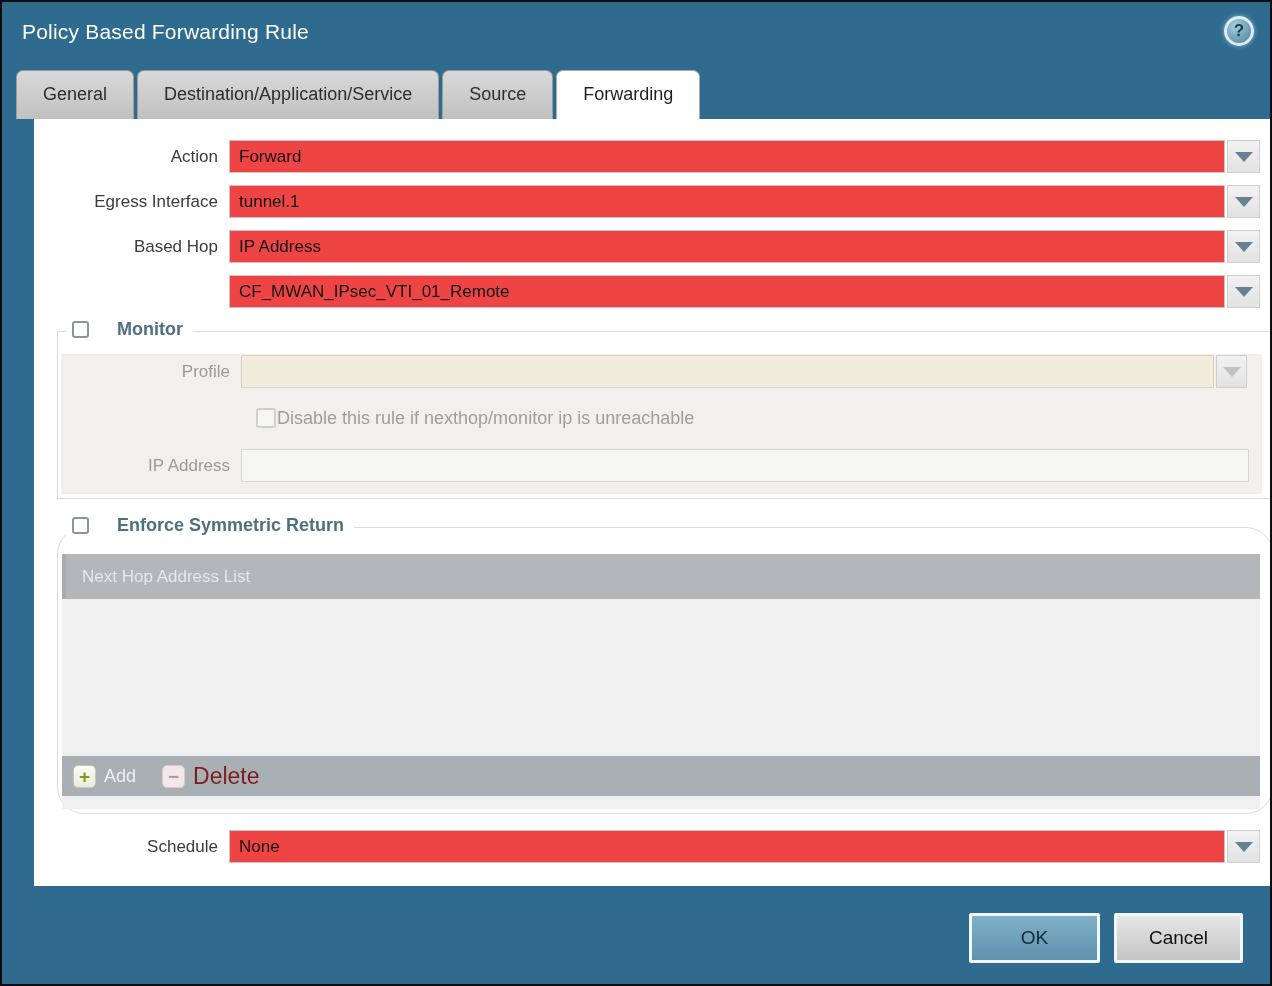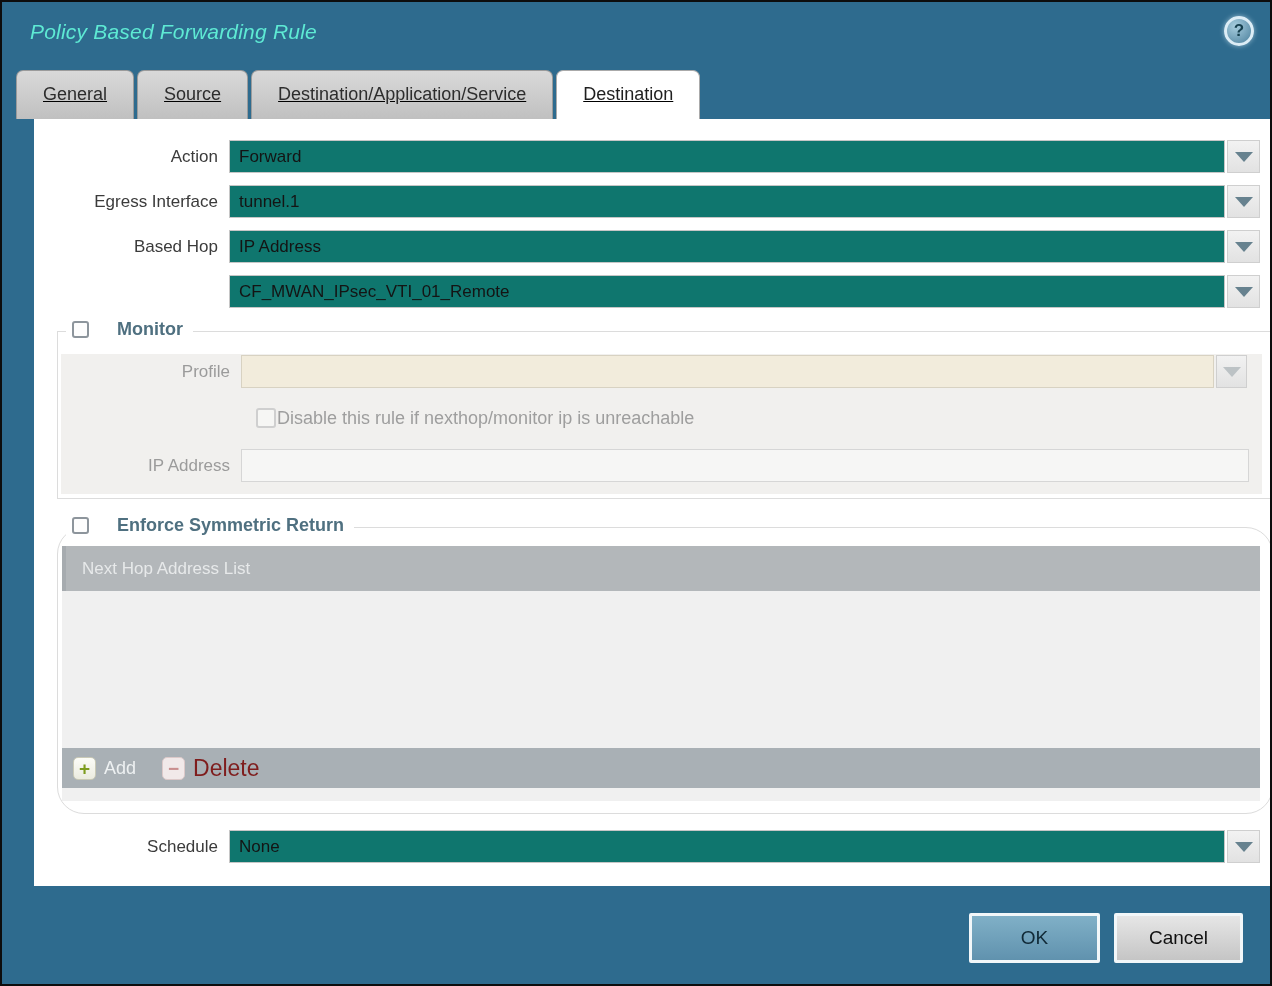--- a/index.html
+++ b/index.html
@@ -7,56 +7,56 @@
   body { font-family:"Liberation Sans", sans-serif; }
 
   .dialog {
     position:relative; width:1272px; height:986px;
     background:#2e6b8e; border:2px solid #0d0d0d;
     overflow:hidden;
   }
 
   
   .title {
-    position:absolute; left:28px; top:18px;
-    font-size:21px; color:#5eead4; letter-spacing:.2px;font-style:italic;
+    position:absolute; left:20px; top:18px;
+    font-size:21px; color:#ffffff; letter-spacing:.2px;
   }
   .help {
     position:absolute; right:16px; top:14px; width:30px; height:30px;
     border-radius:50%;
     background:radial-gradient(circle at 35% 30%, #a7cdde, #4a7f9c);
     border:3px solid #dcedf6;
     box-shadow:0 0 5px rgba(220,240,250,.6);
     color:#16404f; font-weight:bold; font-size:17px;
     display:flex; align-items:center; justify-content:center;
     cursor:pointer;
   }
 
   
-  .tabs { position:absolute; left:14px; top:68px; display:flex; align-items:flex-end; z-index:2;text-decoration:underline; }
+  .tabs { position:absolute; left:14px; top:68px; display:flex; align-items:flex-end; z-index:2; }
   .tab {
     height:49px; line-height:47px; padding:0 26px; margin-right:3px;
     background:linear-gradient(#d9d9d9,#c0c0c0);
     border:1px solid #9b9b9b; border-bottom:none;
     border-radius:7px 7px 0 0;
     font-size:18px; color:#2d2d2d; cursor:pointer; white-space:nowrap;
   }
   .tab.active { background:#fff; color:#1f1f1f; border-color:#aaa; }
 
   
   .panel {
     position:absolute; left:32px; top:117px; width:1244px; height:767px;
     background:#fff; padding-top:21px; z-index:1;
   }
 
   
   .row { display:flex; align-items:center; height:33px; margin:0 0 12px 11px; }
   .row .lbl { width:184px; padding-right:11px; text-align:right; font-size:17px; color:#3b3b3b; flex:none; }
   .tinput {
-    width:996px; height:33px; border:1px solid #c6c6c6; background:#0f766e;
+    width:996px; height:33px; border:1px solid #c6c6c6; background:#ef4444;
     font-family:inherit; font-size:17px; color:#141414; padding:0 9px; outline:none;
   }
   .ddbtn {
     width:33px; height:33px; margin-left:2px; flex:none;
     background:linear-gradient(#f2f2f2,#e2e2e2);
     border:1px solid #cfcfcf; cursor:pointer;
     display:flex; align-items:center; justify-content:center;
   }
   .ddbtn .tri { width:0; height:0; border-left:9px solid transparent; border-right:9px solid transparent; border-top:10px solid #67828f; }
   .ddbtn.disabled .tri { border-top-color:#bcc2c5; }
@@ -92,21 +92,21 @@
   .ddbtn.small { width:31px; }
   .mrow-check { margin:18px 0 19px 195px; display:flex; align-items:center; gap:1px; height:24px; }
   .mrow-check .dtext { font-size:18px; color:#9e9e9e; }
   .dinput {
     width:1008px; height:33px; border:1px solid #d6d6d6; background:#f6f6f5;
     font-family:inherit; font-size:17px; color:#9b9b9b; padding:0 9px; outline:none;
   }
 
   
   .fset.esr { margin-top:28px; height:287px;border-radius:27px; }
-  .esr-table { margin:18px 12px 0 4px; }
+  .esr-table { margin:26px 12px 0 4px; }
   .esr-head {
     height:45px; line-height:45px; background:#b3b7ba; color:#e7e9ea;
     font-size:17px; padding-left:16px; border-left:4px solid #a6abaf;
   }
   .esr-body { height:157px; background:#f0f0f0; }
   .esr-foot {
     height:40px; background:#a9b0b5; display:flex; align-items:center;
     gap:26px; padding-left:11px;
   }
   .tblbtn { display:flex; align-items:center; gap:8px; cursor:pointer; }
@@ -135,23 +135,23 @@
 </head>
 <body>
 
 <div class="dialog">
 
   <div class="title">Policy Based Forwarding Rule</div>
   <div class="help">?</div>
 
   <div class="tabs">
     <div class="tab">General</div>
+    <div class="tab">Destination/Application/Service</div>
     <div class="tab">Source</div>
-    <div class="tab">Destination/Application/Service</div>
-    <div class="tab active">Destination</div>
+    <div class="tab active">Forwarding</div>
   </div>
 
   <div class="panel">
 
     <div class="row">
       <div class="lbl">Action</div>
       <input class="tinput" type="text" readonly="" value="Forward" style="">
       <div class="ddbtn">
         <span class="tri"></span>
       </div>

